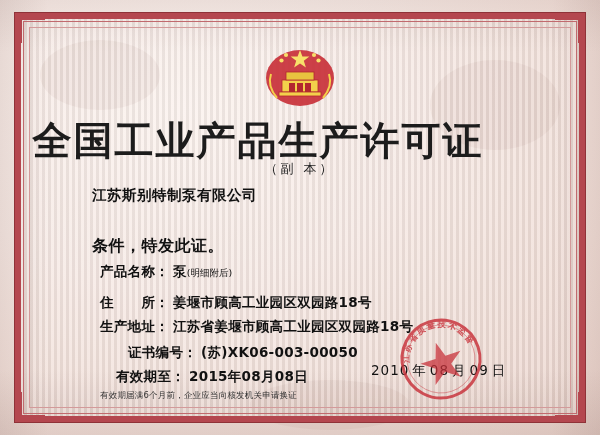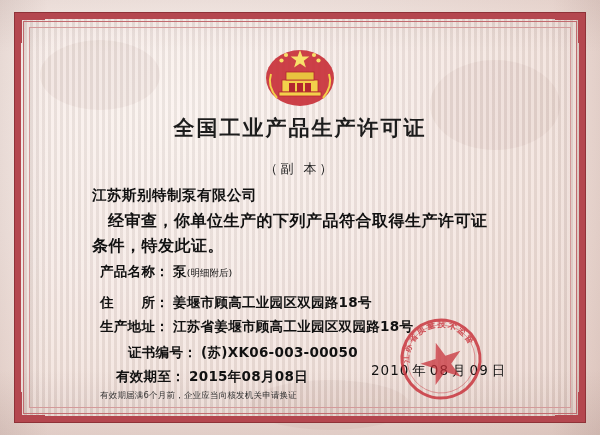--- a/index.html
+++ b/index.html
@@ -86,23 +86,23 @@
     transform: translateX(-50%);
     width: 74px;
     height: 64px;
   }
 
   
   #title {
     position: absolute;
     top: 114px;
     left: 0;
-    width: 600px;
+    width: 516px;
     text-align: center;
-    font-size: 21px;
+    font-size: 39px;
     font-weight: bold;
     letter-spacing: 2px;
     color: #1c1c1c;
     font-family: "DejaVu Sans", "Liberation Sans", sans-serif;
   }
   #subtitle {
     position: absolute;
     top: 160px;
     left: 0;
     width: 600px;
@@ -241,21 +241,21 @@
       <path d="M66,30 Q70,42 60,54" stroke="#f3d14b" stroke-width="2" fill="none"></path>
     </svg>
   </div>
 
   <div id="title">全国工业产品生产许可证</div>
   <div id="subtitle">（副  本）</div>
 
   <div id="company-line">江苏斯别特制泵有限公司</div>
 
   <div id="statement">
-    <span class="indent"></span><span>经审查，你单位生产的下列产品符合取得生产许可证</span><br>
+    <span class="indent"></span><br>
     <span>条件，特发此证。</span>
   </div>
 
   <div class="field" id="field-product">
     <span class="label">产品名称：</span><span class="value">泵</span><span class="note">(明细附后)</span>
   </div>
 
   <div class="field" id="field-address">
     <span class="label">住　　所：</span><span class="value">姜堰市顾高工业园区双园路18号</span>
   </div>

